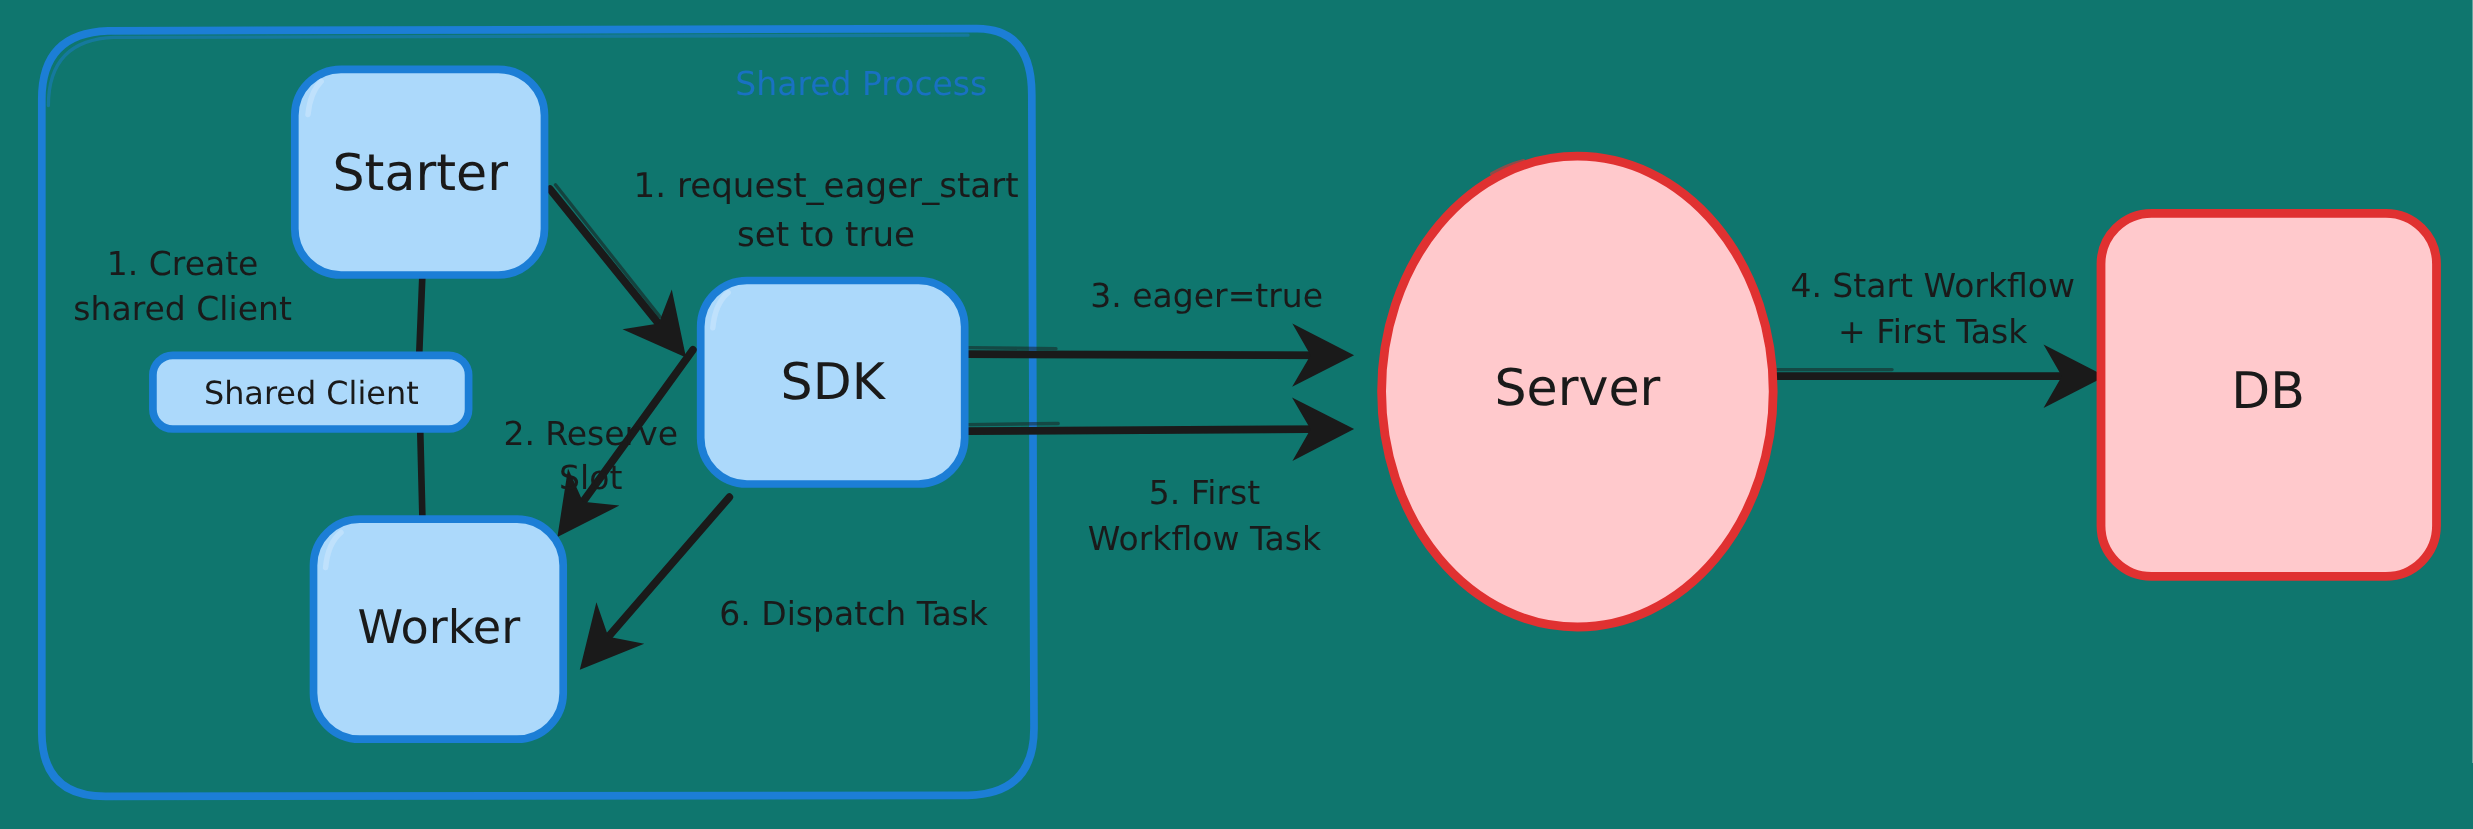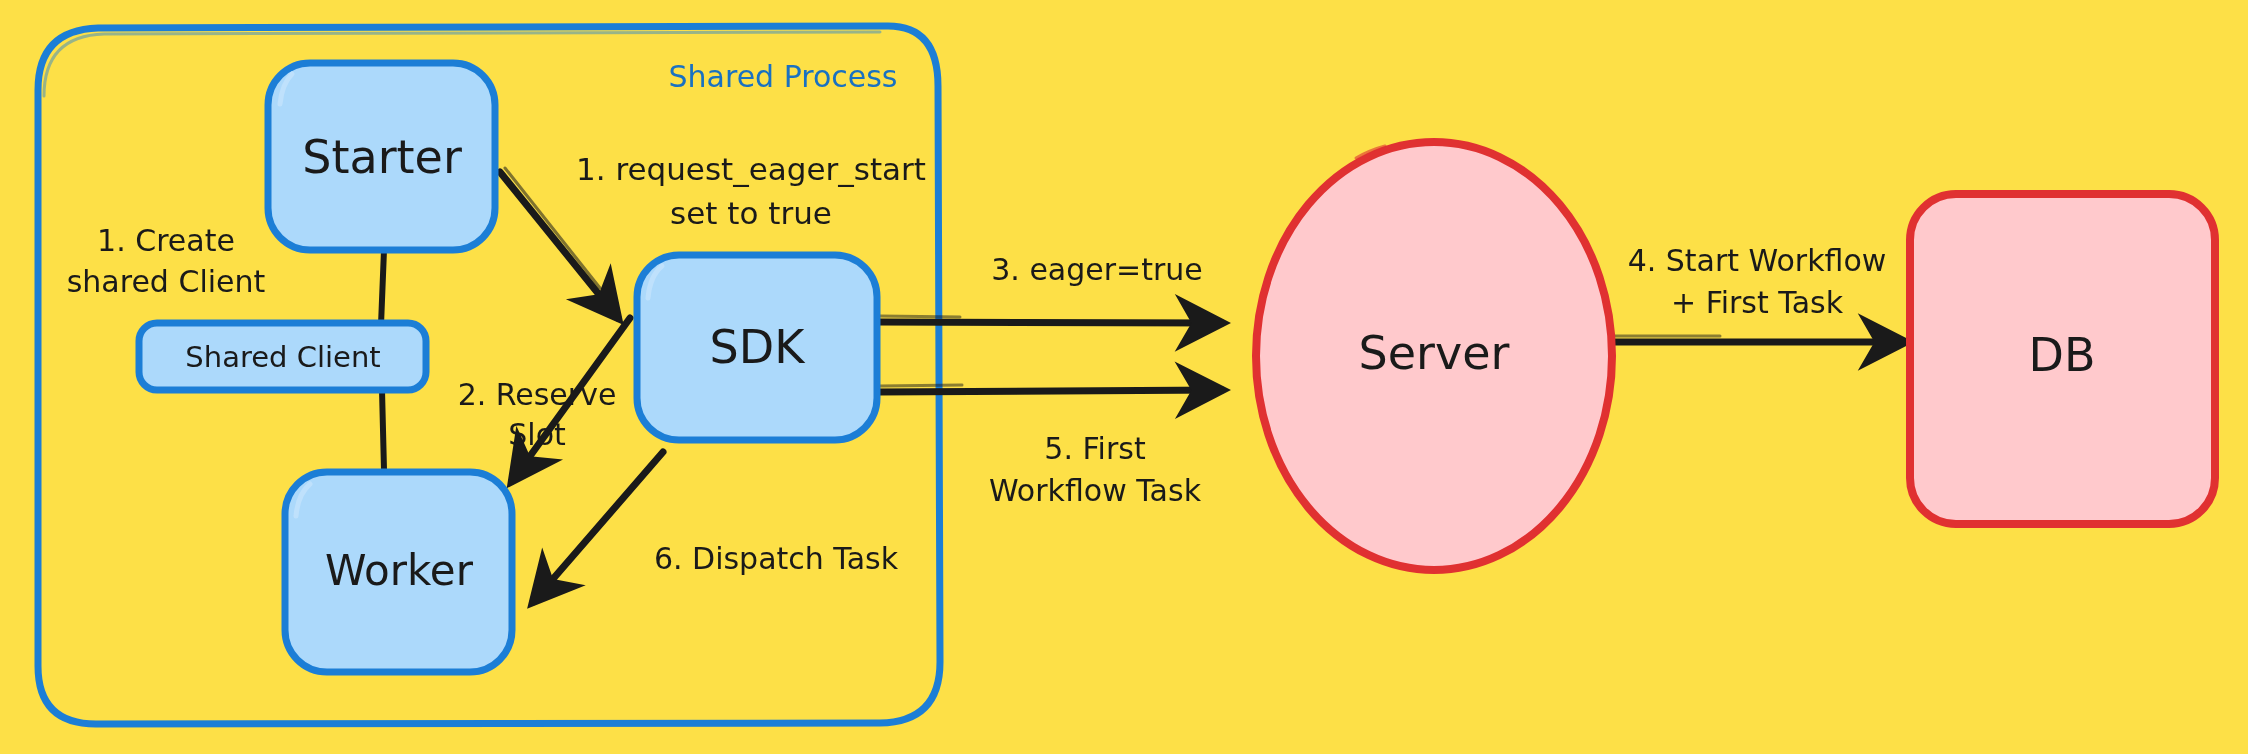--- a/index.html
+++ b/index.html
@@ -7,21 +7,21 @@
     padding: 0;
     background: #ffffff;
   }
   body {
     font-family: "DejaVu Sans", sans-serif;
   }
   #stage {
     position: relative;
     width: 2248px;
     height: 754px;
-    background: #fde047;
+    background: #0f766e;
     overflow: hidden;
   }
   #diagram-svg {
     position: absolute;
     left: 0;
     top: 0;
     width: 2248px;
     height: 754px;
   }
   .node-label {

